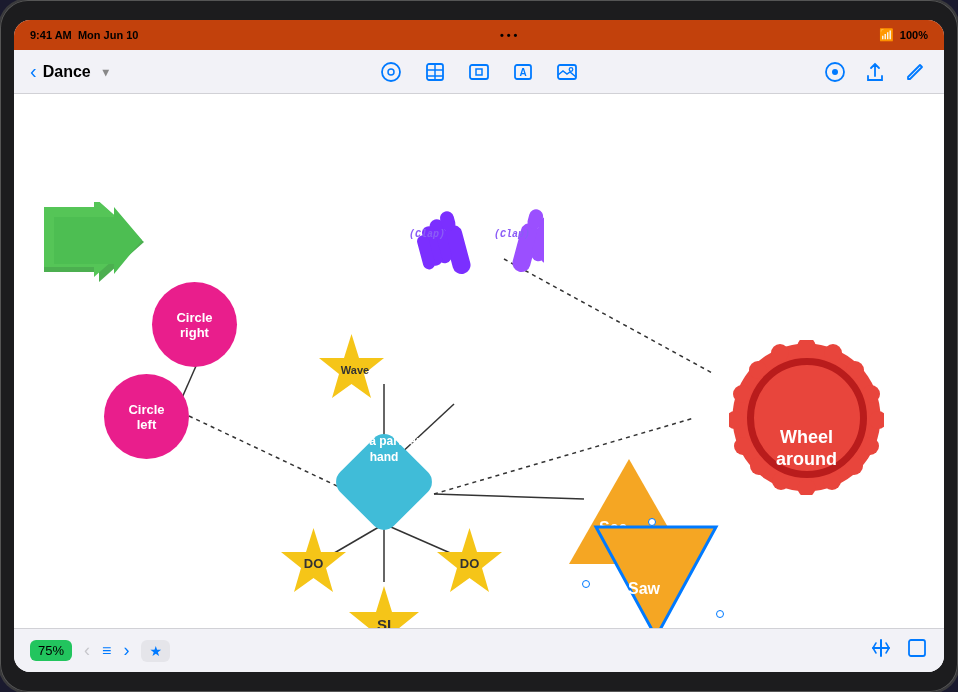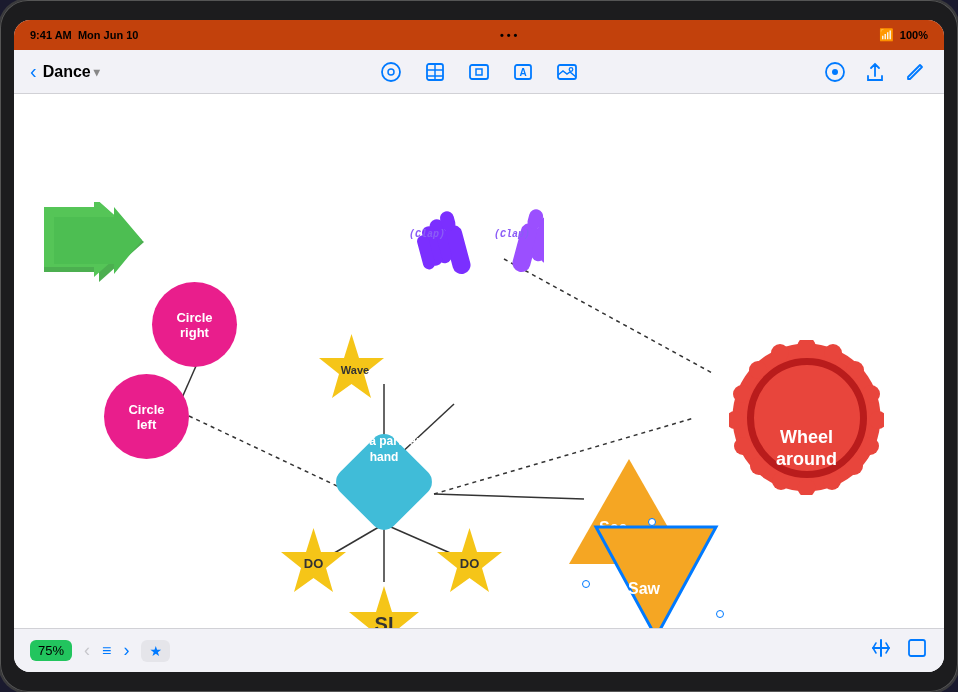--- a/index.html
+++ b/index.html
@@ -51,21 +51,21 @@
       border-bottom: 1px solid #d1d1d6;
       display: flex;
       align-items: center;
       padding: 0 16px;
       gap: 8px;
     }
     .toolbar-left { display: flex; align-items: center; gap: 6px; flex: 1; }
     .toolbar-center { display: flex; align-items: center; gap: 18px; flex: 2; justify-content: center; }
     .toolbar-right { display: flex; align-items: center; gap: 14px; flex: 1; justify-content: flex-end; }
     .back-btn { color: #007aff; font-size: 16px; display: flex; align-items: center; gap: 2px; cursor: pointer; }
-    .title-btn { font-size: 16px; font-weight: 600; color: #000; display: flex; align-items: center; gap: 3px; }
+    .title-btn { font-size: 16px; font-weight: 600; color: #000; display: flex; align-items: center; gap: 12px; }
     .toolbar-icon { width: 26px; height: 26px; display: flex; align-items: center; justify-content: center; color: #007aff; font-size: 18px; cursor: pointer; }
     .canvas {
       position: relative;
       width: 100%;
       height: calc(100% - 74px - 44px);
       background: white;
       overflow: hidden;
     }
     .bottom-bar {
       height: 44px;
@@ -362,21 +362,21 @@
         <svg width="75" height="75" viewBox="0 0 75 75" style="position:absolute;top:0;left:0;">
           <polygon points="37.5,2 45,26 70,26 50,42 57,66 37.5,52 18,66 25,42 5,26 30,26" fill="#f5c518"></polygon>
         </svg>
         <span style="position:relative;z-index:2;font-size:13px;font-weight:800;color:#333;">DO</span>
       </div>
 
       <div style="position:absolute;top:490px;left:330px;width:80px;height:80px;display:flex;align-items:center;justify-content:center;">
         <svg width="80" height="80" viewBox="0 0 80 80" style="position:absolute;top:0;left:0;">
           <polygon points="40,2 48,28 75,28 54,45 62,70 40,55 18,70 26,45 5,28 32,28" fill="#f5c518"></polygon>
         </svg>
-        <span style="position:relative;z-index:2;font-size:20px;font-weight:800;color:#333;">SI</span>
+        <span style="position:relative;z-index:2;font-size:15px;font-weight:800;color:#333;">SI</span>
       </div>
 
       <div style="position:absolute;top:360px;left:550px;">
         <svg width="130" height="115" viewBox="0 0 130 115">
           <polygon points="65,5 125,110 5,110" fill="#f5a623"></polygon>
         </svg>
         <span style="position:absolute;top:65px;left:35px;color:white;font-size:16px;font-weight:700;">See</span>
       </div>
 
       <div style="position:absolute;top:428px;left:572px;z-index:5;">

